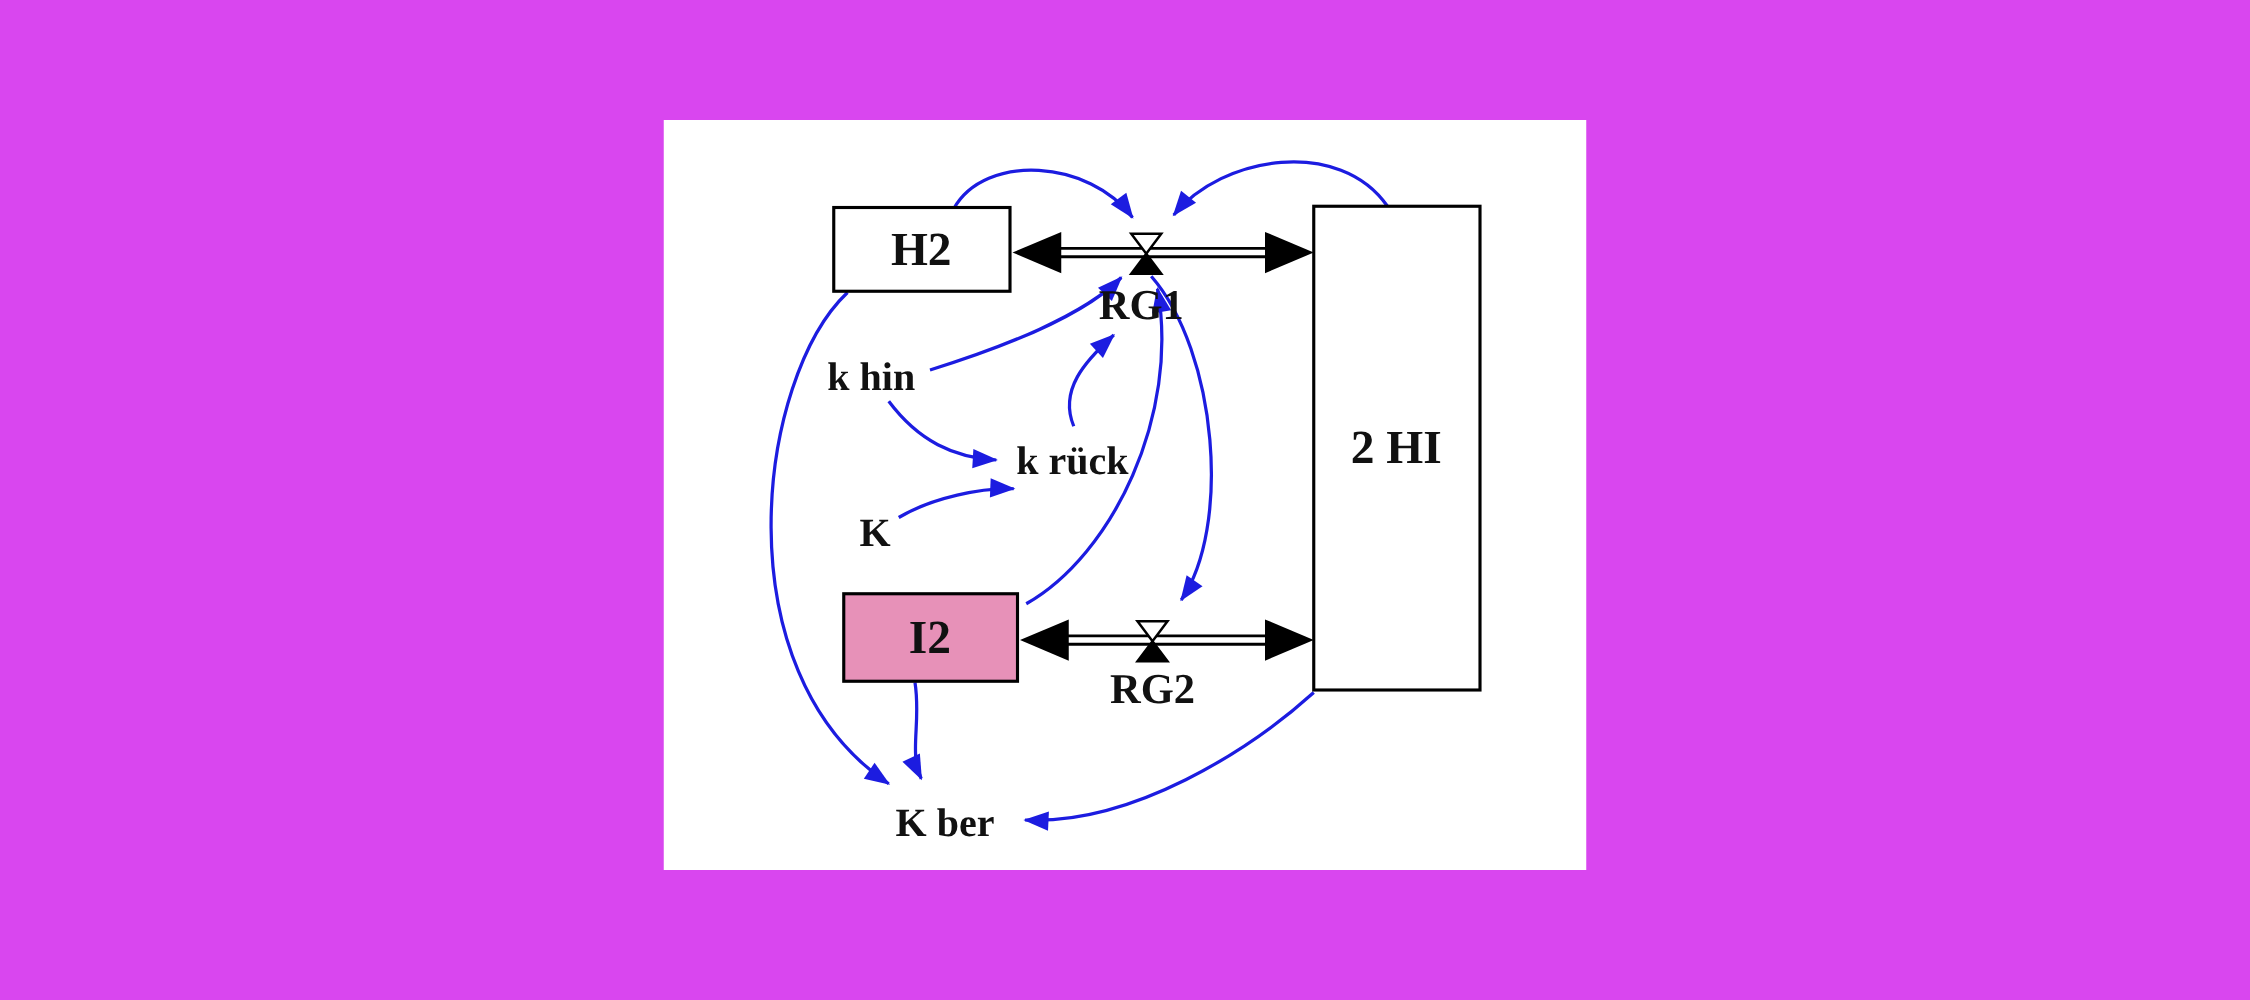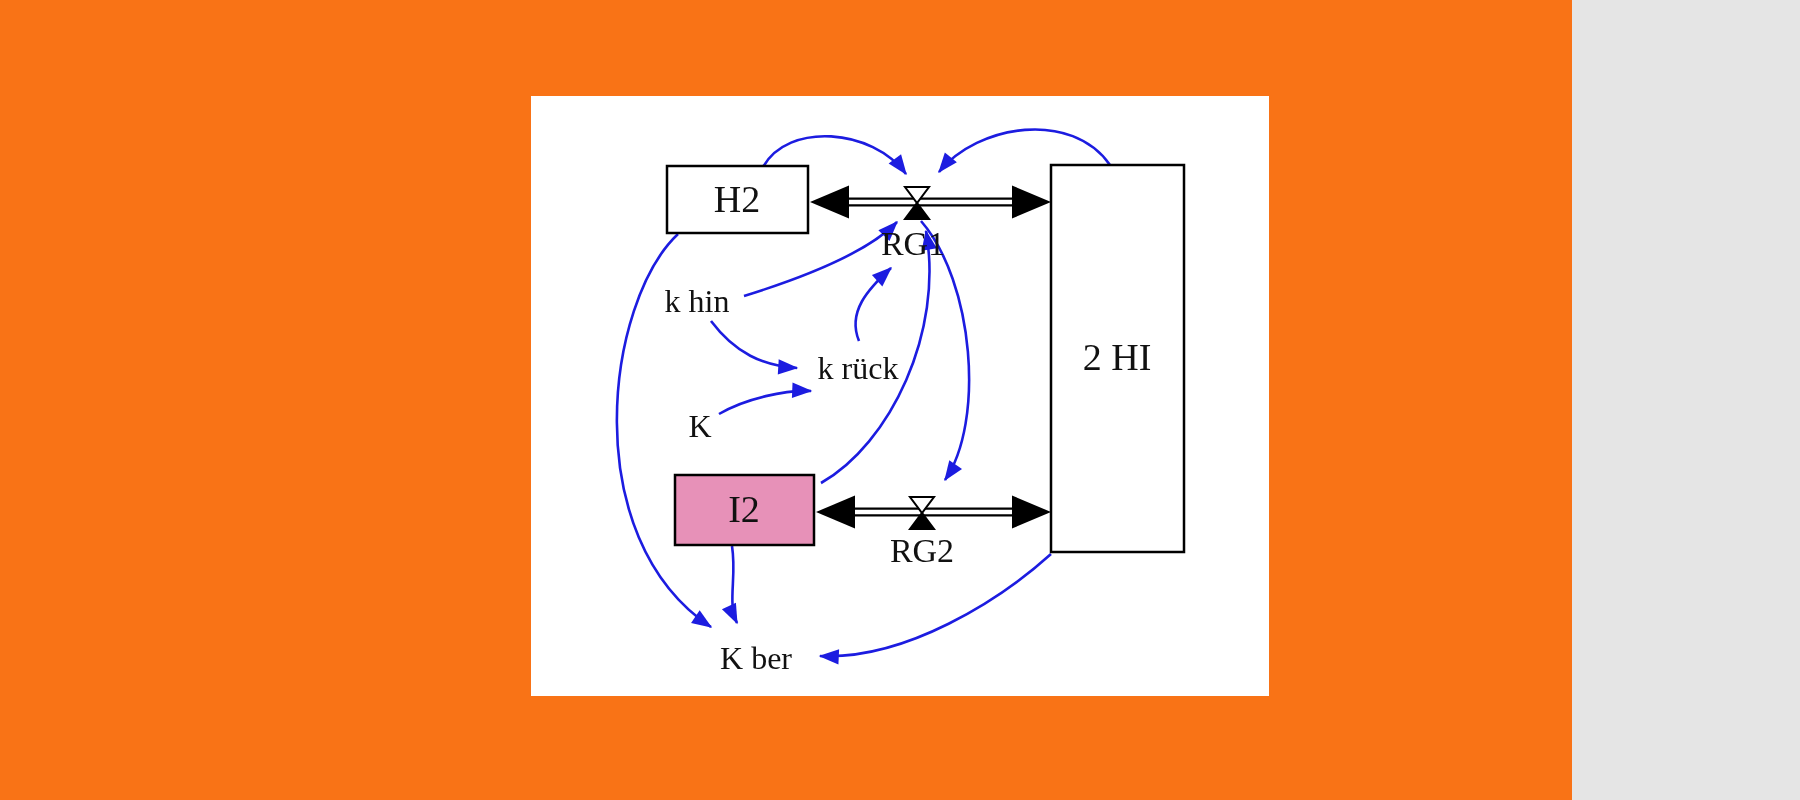--- a/index.html
+++ b/index.html
@@ -6,23 +6,24 @@
     margin: 0;
     padding: 0;
     width: 1800px;
     height: 800px;
     background: #e5e5e5;
     overflow: hidden;
     font-family: "Liberation Serif", serif;
   }
   .stage {
     position: relative;
-    width: 1572px;
+    width: 1800px;
     height: 800px;
-    background: #f97316;
+    background: #d946ef;
+    font-weight: bold;
   }
   .canvas {
     position: absolute;
     left: 531px;
     top: 96px;
     width: 738px;
     height: 600px;
     background: #ffffff;
   }
   .canvas svg { display: block; }

